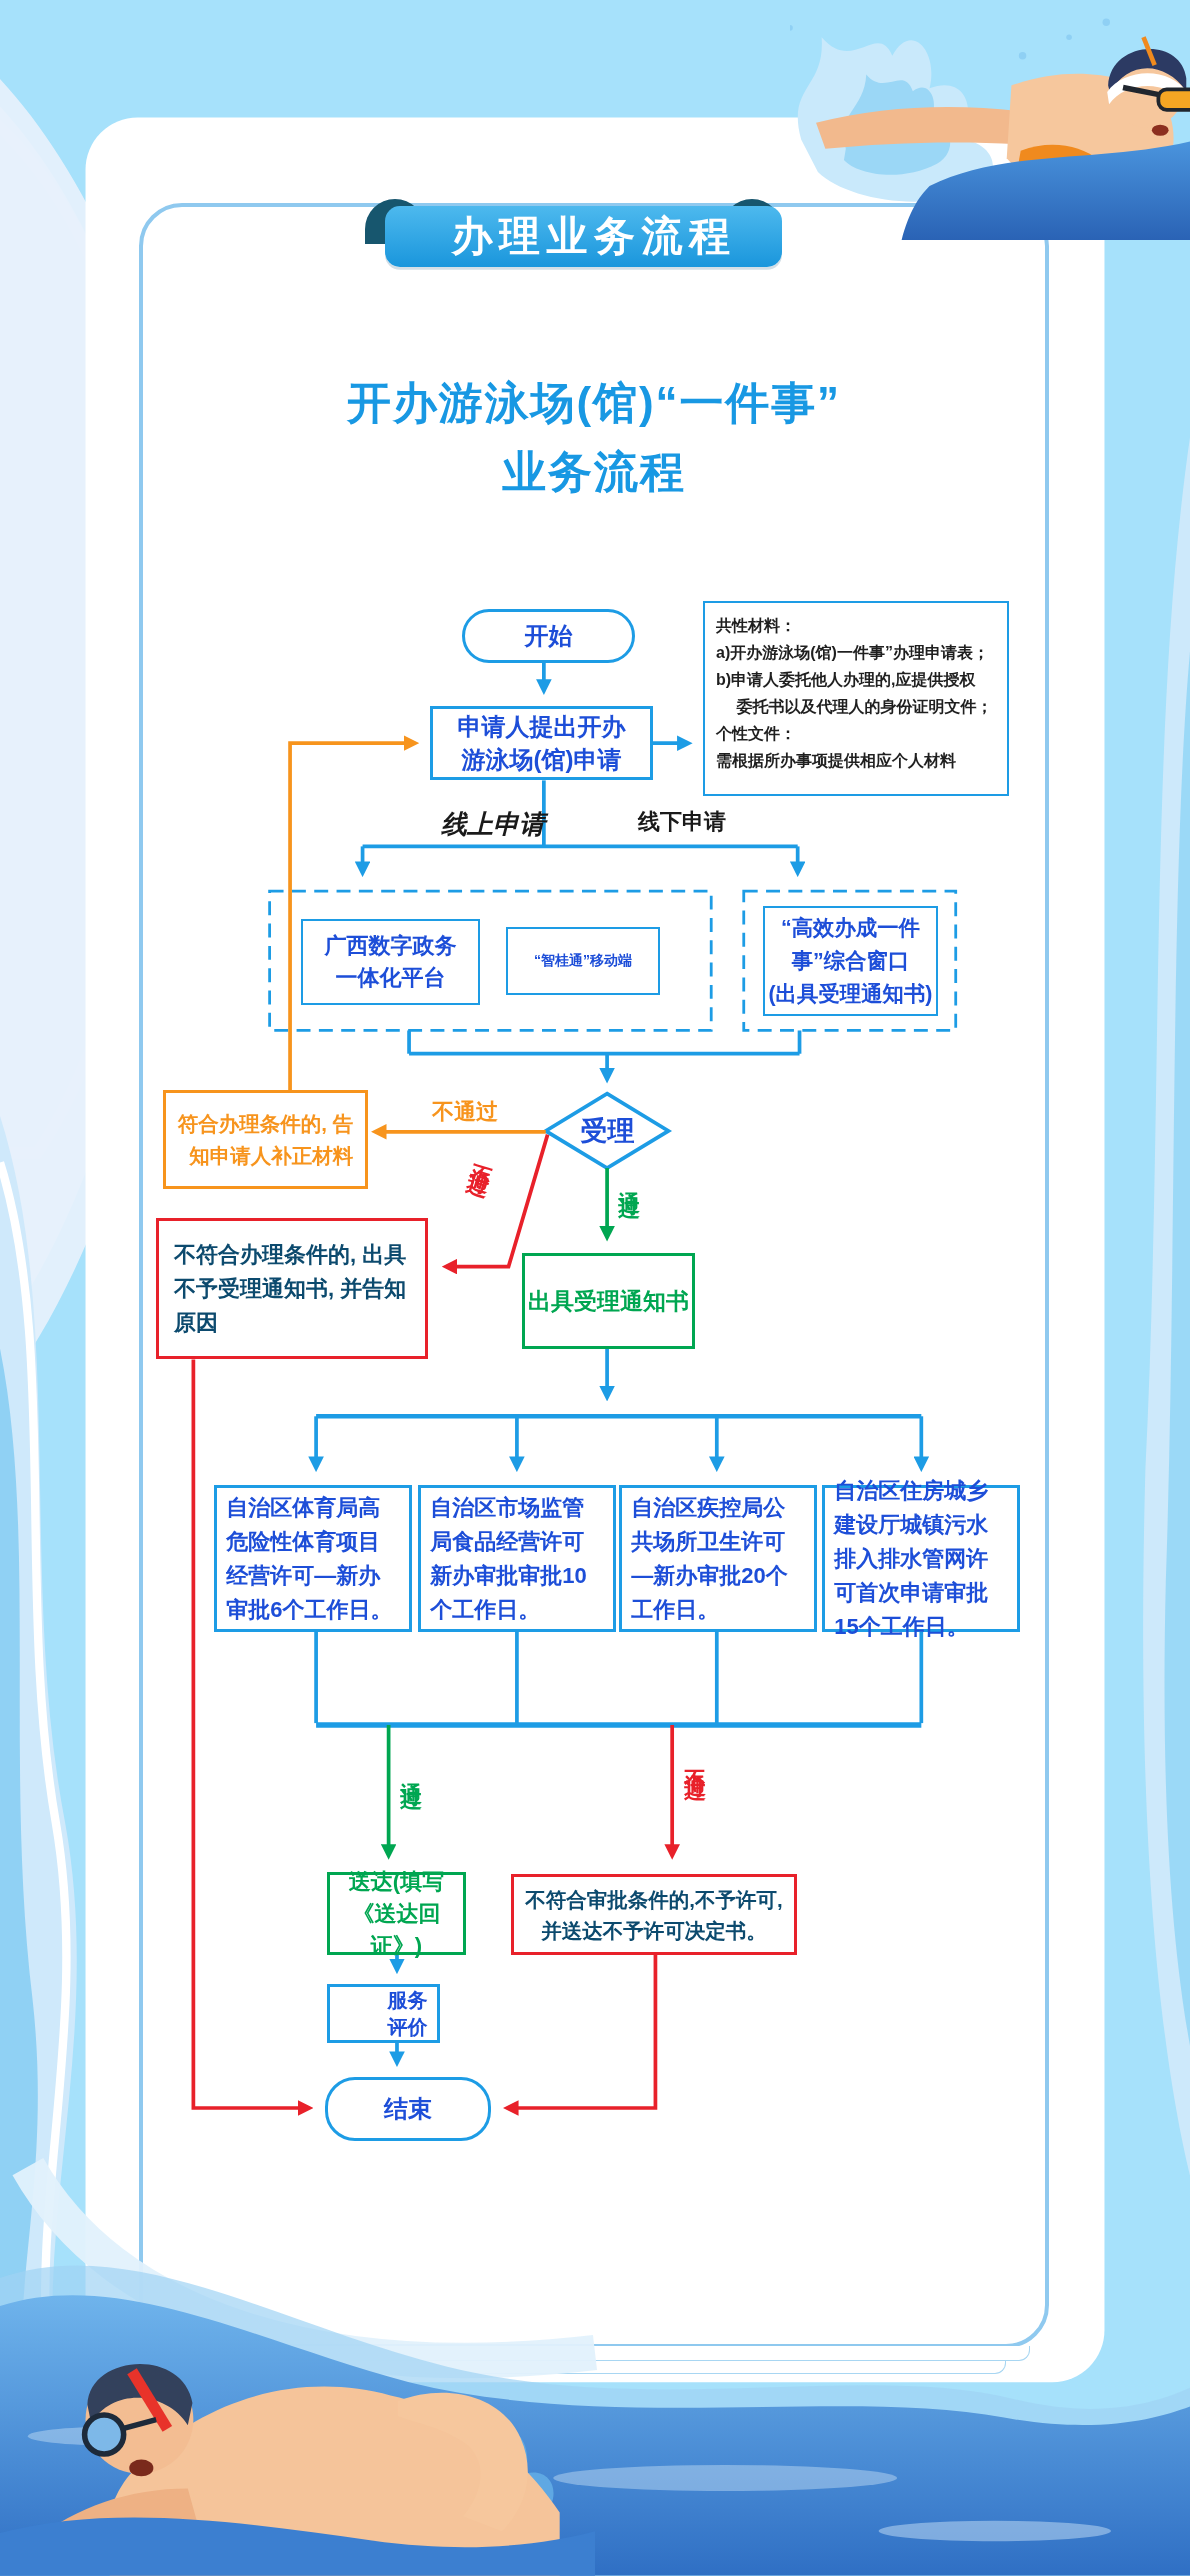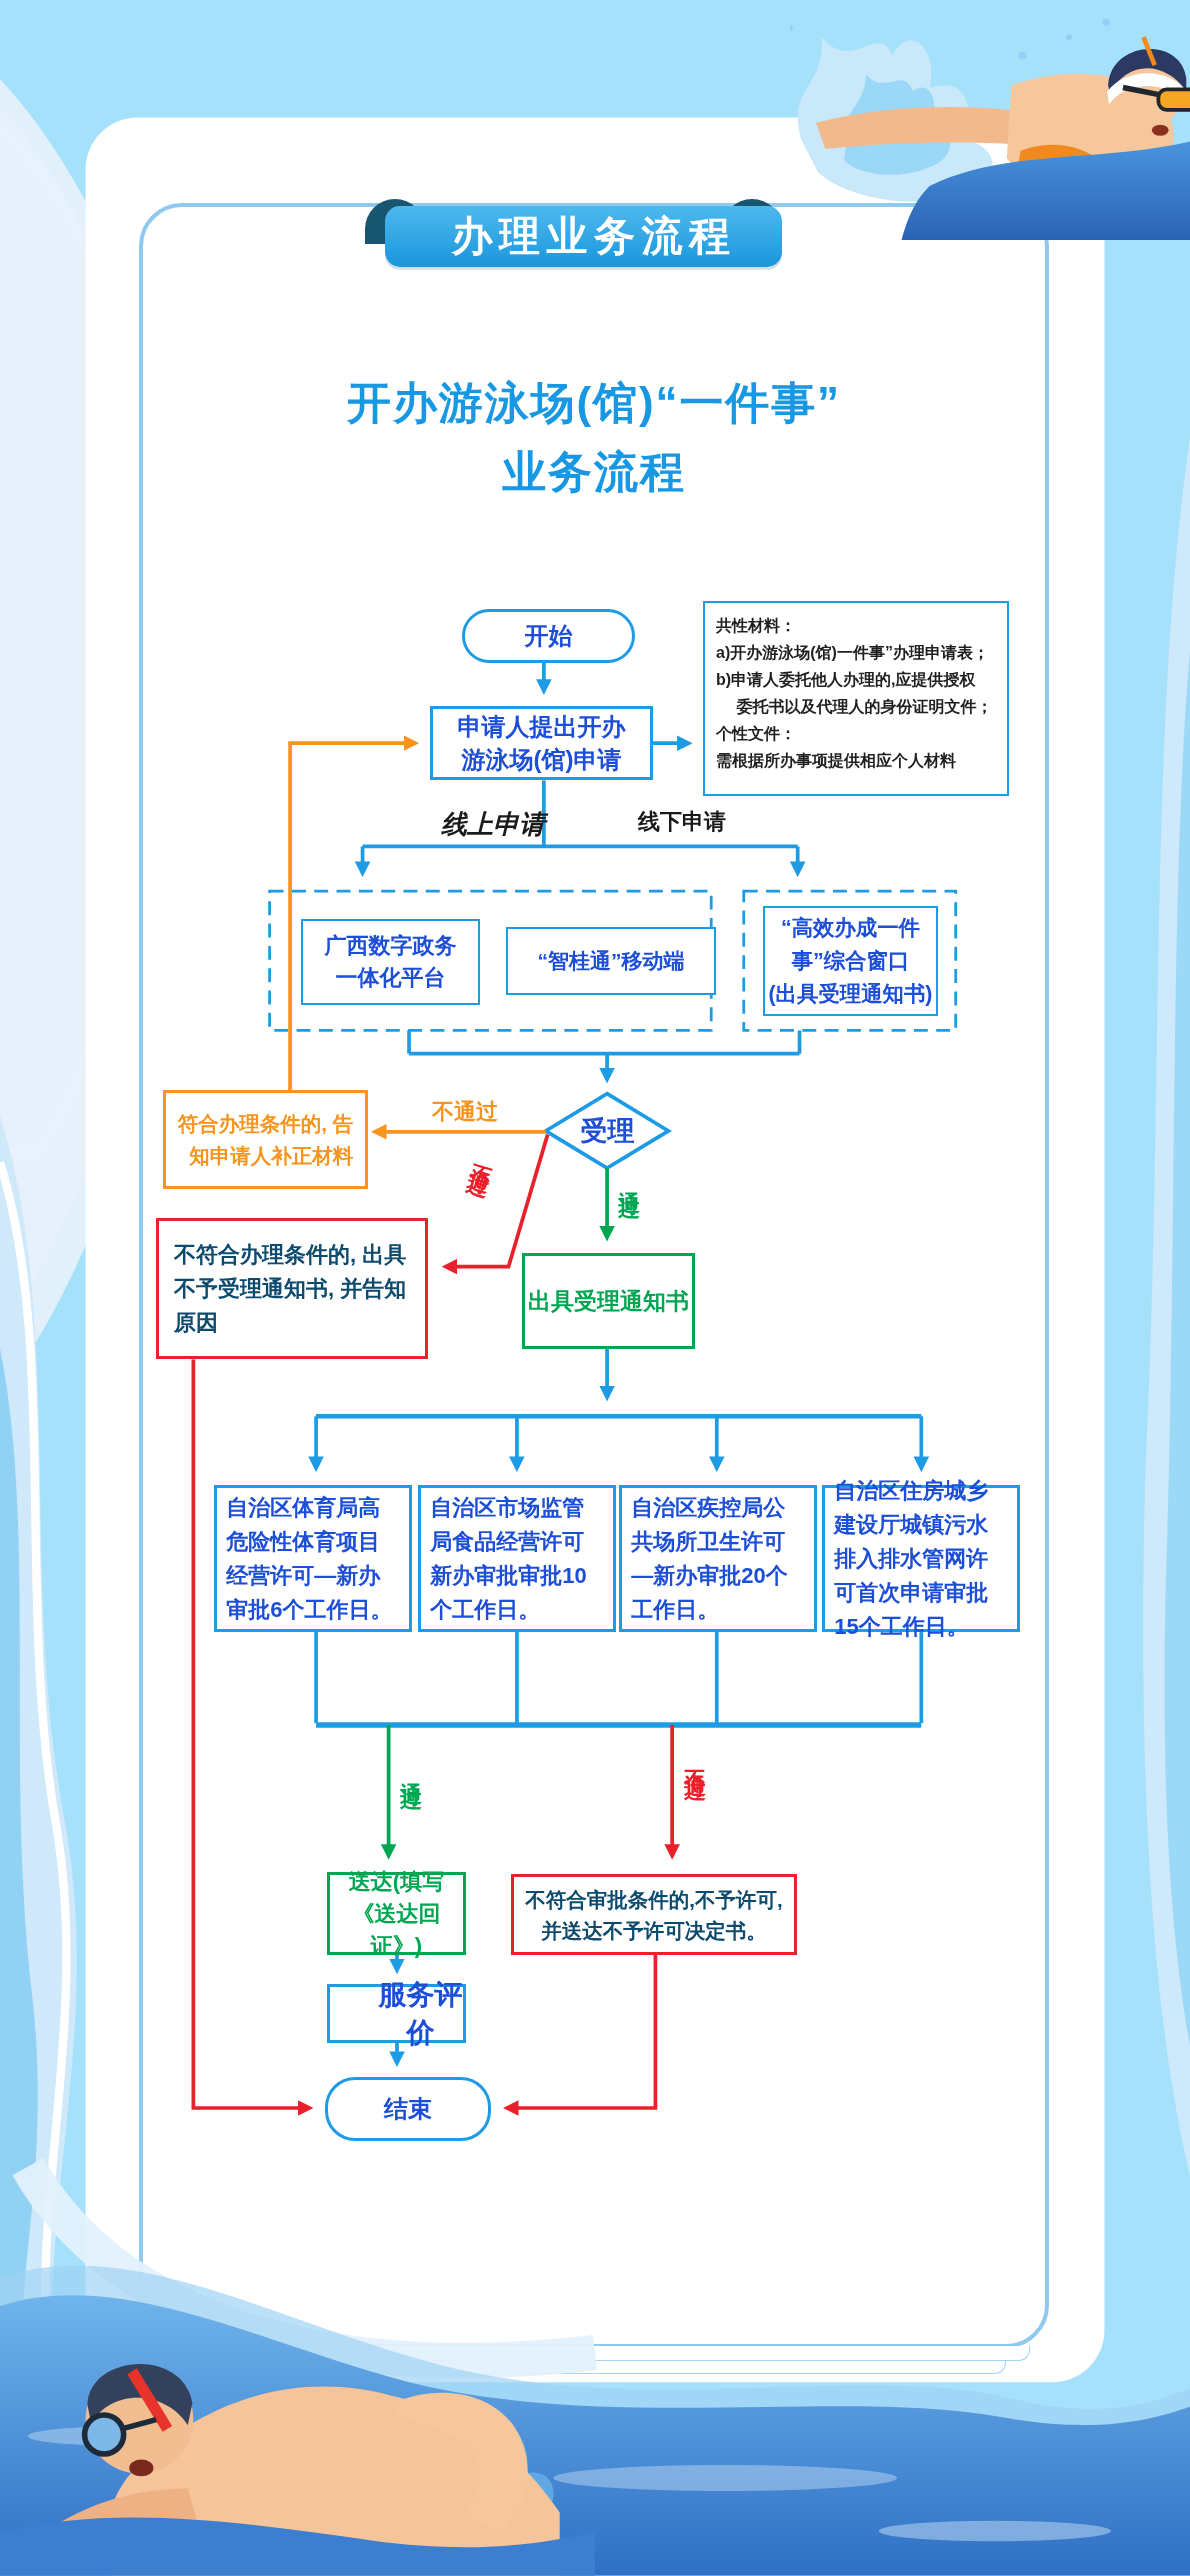--- a/index.html
+++ b/index.html
@@ -158,21 +158,21 @@
 b)申请人委托他人办理的,应提供授权
 　 委托书以及代理人的身份证明文件；
 个性文件：
 需根据所办事项提供相应个人材料</div>
 
   <div class="lbl z3" style="left:415px;top:807px;width:130px;font-size:26px;text-align:right;font-style:italic;">线上申请</div>
   <div class="lbl z3" style="left:617px;top:807px;width:130px;font-size:22px;text-align:center;">线下申请</div>
 
   <div class="node b-blue3 z3" style="left:301px;top:919px;width:179px;height:86px;font-size:22px;line-height:32px;">广西数字政务
 一体化平台</div>
-  <div class="node b-blue3 z3" style="left:506px;top:927px;width:210px;height:68px;font-size:21px;">“智桂通”移动端</div>
+  <div class="node b-blue3 z3" style="left:506px;top:927px;width:154px;height:68px;font-size:14px;">“智桂通”移动端</div>
   <div class="node b-blue3 z3" style="left:763px;top:906px;width:175px;height:110px;font-size:21.4px;line-height:33px;">“高效办成一件
 事”综合窗口
 (出具受理通知书)</div>
 
   <div class="node z3" style="left:546px;top:1094px;width:123px;height:74px;font-size:27px;background:transparent;">受理</div>
 
   <div class="lbl orange-t z3" style="left:409px;top:1097px;width:112px;font-size:22px;text-align:center;">不通过</div>
   <div class="lbl vert red-t z3" style="left:472px;top:1149px;font-size:22px;transform:rotate(17deg);">不通过</div>
   <div class="lbl vert green-t z3" style="left:614px;top:1174px;font-size:22px;">通过</div>
 
@@ -192,21 +192,21 @@
 
   <div class="lbl vert green-t z3" style="left:396px;top:1765px;font-size:22px;">通过</div>
   <div class="lbl vert red-t z3" style="left:680px;top:1752px;font-size:22px;">不通过</div>
 
   <div class="node b-green z3" style="left:327px;top:1872px;width:139px;height:83px;font-size:22px;line-height:32px;">送达(填写
 《送达回证》)</div>
 
   <div class="node b-red z3" style="left:511px;top:1874px;width:286px;height:81px;font-size:20.5px;line-height:31px;">不符合审批条件的,不予许可,
 并送达不予许可决定书。</div>
 
-  <div class="node b-blue z3" style="left:327px;top:1984px;width:139px;height:59px;font-size:28px;padding-left:48px;">服务评价</div>
+  <div class="node b-blue z3" style="left:327px;top:1984px;width:113px;height:59px;font-size:20px;padding-left:48px;">服务评价</div>
 
   <div class="node b-blue pill z3" style="left:325px;top:2077px;width:166px;height:64px;font-size:24px;">结束</div>
 
   <svg class="layer z5" style="left:790px;top:0;" width="400" height="240" viewBox="0 0 430 258">
     <defs>
       <linearGradient id="sw1" x1="0" y1="0" x2="0" y2="1">
         <stop offset="0" stop-color="#4a94dd"></stop>
           <stop offset="1" stop-color="#2a63b5"></stop>
       </linearGradient>
     </defs>

